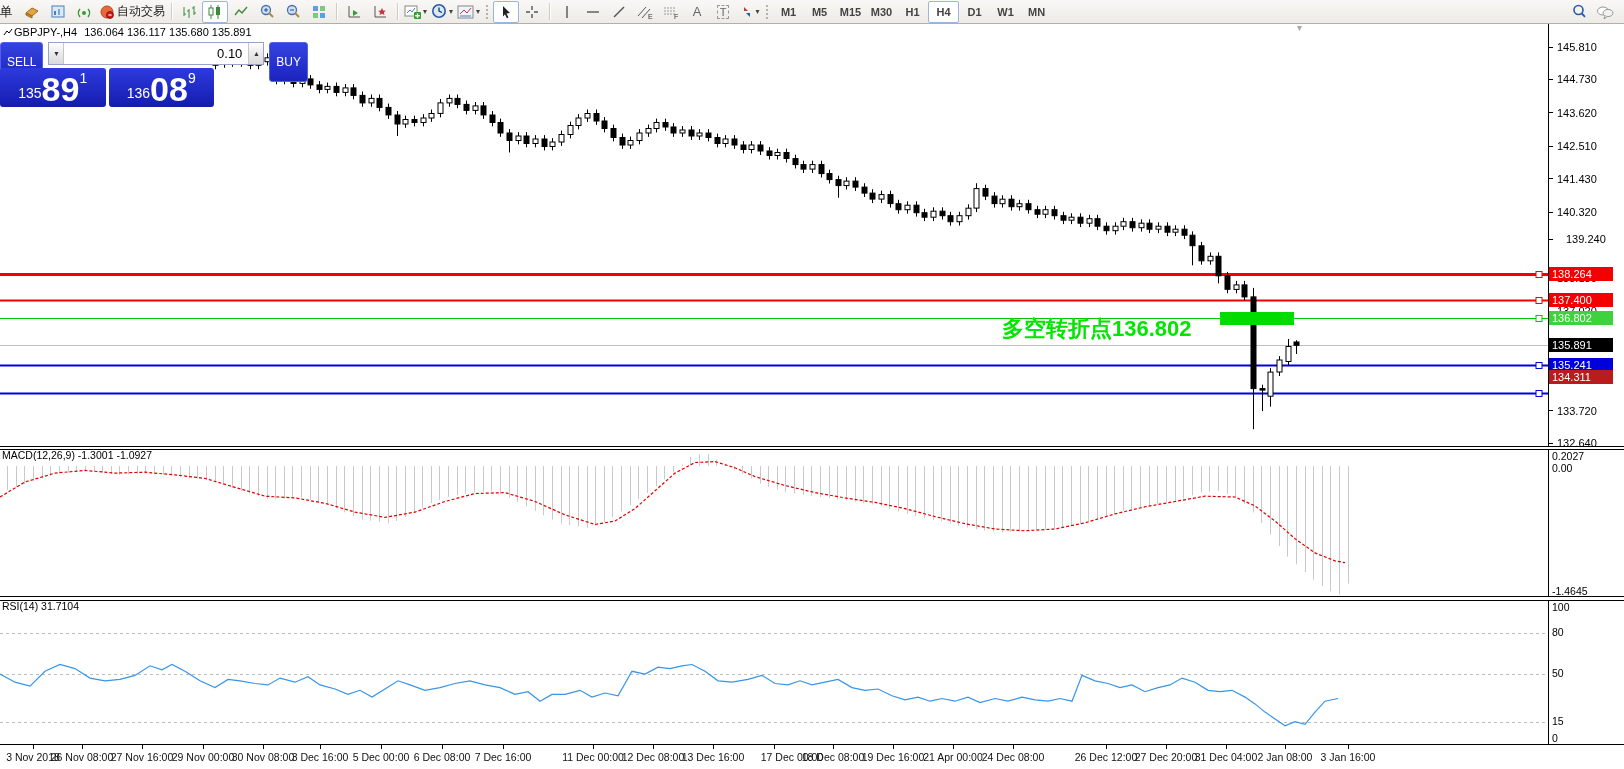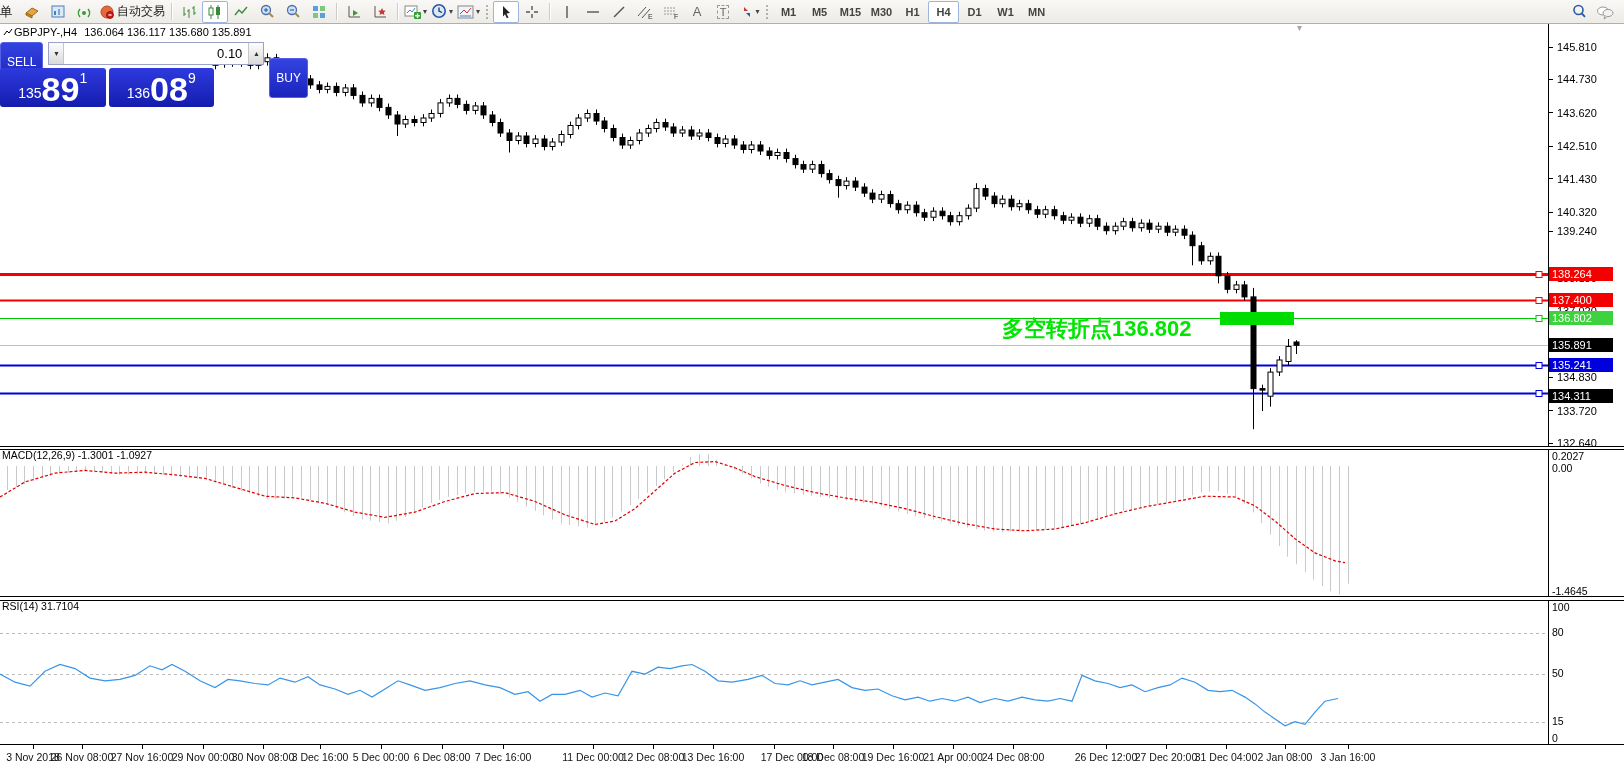--- a/index.html
+++ b/index.html
@@ -49,21 +49,21 @@
     z-index:8;white-space:nowrap;}
   .ttick{position:absolute;top:745px;width:1px;height:4px;background:#000;z-index:8;}
   
   #annotation{position:absolute;z-index:9;font-weight:bold;font-size:22px;white-space:nowrap;}
   
   #trade-panel{position:absolute;left:0px;top:42px;width:214px;height:65px;z-index:20;}
   .tp-row{position:absolute;left:0;top:0;width:214px;height:23px;display:flex;}
   .tp-btn{width:46px;height:40px;background:linear-gradient(#3443e0,#1b24bd);color:#fff;
     border:1px solid #5560e8;border-radius:3px;font-size:12px;
     font-family:"Liberation Sans",sans-serif;}
-  #buy-btn{margin-left:5px;width:48px;margin-top:16px;}
+  #buy-btn{margin-left:5px;width:48px;}
   .spin{flex:1;height:21px;margin-left:5px;border:1px solid #9aa2c8;background:#fff;
     display:flex;align-items:center;}
   .spin button{width:15px;height:21px;border:none;border-right:1px solid #c6c6c6;
     background:linear-gradient(#fdfdfd,#d9d9d9);font-size:7px;color:#333;padding:0;}
   .spin button:last-child{border-right:none;border-left:1px solid #c6c6c6;}
   .vol{flex:1;border:none;outline:none;text-align:right;font-size:13px;padding-right:6px;
     color:#000;min-width:20px;font-family:"Liberation Sans",sans-serif;}
   .tp-prices{position:absolute;left:0;top:26px;width:214px;height:39px;display:flex;gap:3px;}
   .pbox{flex:1;background:linear-gradient(#2e3ade,#141cae);border-radius:3px;color:#fff;
     display:flex;align-items:flex-end;justify-content:center;padding-bottom:3px;}
@@ -735,21 +735,21 @@
         <span>142.510</span>
       </div>
       <div class="tick" style="top: 172.707px;">
         <i></i>
         <span>141.430</span>
       </div>
       <div class="tick" style="top: 206.084px;">
         <i></i>
         <span>140.320</span>
       </div>
-      <div class="tick" style="top: 225px;">
+      <div class="tick" style="top: 233px; gap: 9px;">
         <i></i>
         <span>139.240</span>
       </div>
       <div class="tick" style="top: 271.938px;">
         <i></i>
         <span>138.130</span>
       </div>
       <div class="tick" style="top: 305.315px;">
         <i></i>
         <span>137.020</span>
@@ -764,21 +764,21 @@
       </div>
       <div class="tick" style="top: 437.022px;">
         <i></i>
         <span>132.640</span>
       </div>
       <div class="plabel" style="top: 266.908px; background: rgb(244, 0, 0); color: rgb(255, 255, 255);">138.264</div>
       <div class="plabel" style="top: 292.889px; background: rgb(244, 0, 0); color: rgb(255, 255, 255);">137.400</div>
       <div class="plabel" style="top: 310.871px; background: rgb(63, 210, 63); color: rgb(255, 255, 255);">136.802</div>
       <div class="plabel" style="top: 338.264px; background: rgb(0, 0, 0); color: rgb(255, 255, 255);">135.891</div>
       <div class="plabel" style="top: 357.81px; background: rgb(0, 0, 220); color: rgb(255, 255, 255);">135.241</div>
-      <div class="plabel" style="top: 389px; background: #000000; color: rgb(255, 255, 255);">134.311</div>
+      <div class="plabel" style="top: 370px; background: #b91c1c; color: rgb(255, 255, 255);">134.311</div>
       <div class="slabel" style="top: 450px;">0.2027</div>
       <div class="slabel" style="top: 462px;">0.00</div>
       <div class="slabel" style="top: 585px;">-1.4645</div>
       <div class="slabel" style="top: 601px;">100</div>
       <div class="slabel" style="top: 626px;">80</div>
       <div class="slabel" style="top: 667px;">50</div>
       <div class="slabel" style="top: 715px;">15</div>
       <div class="slabel" style="top: 732px;">0</div>
       <div class="tlab" style="left: 33px;">3 Nov 2018</div>
       <div class="ttick" style="left: 33px;"></div>

